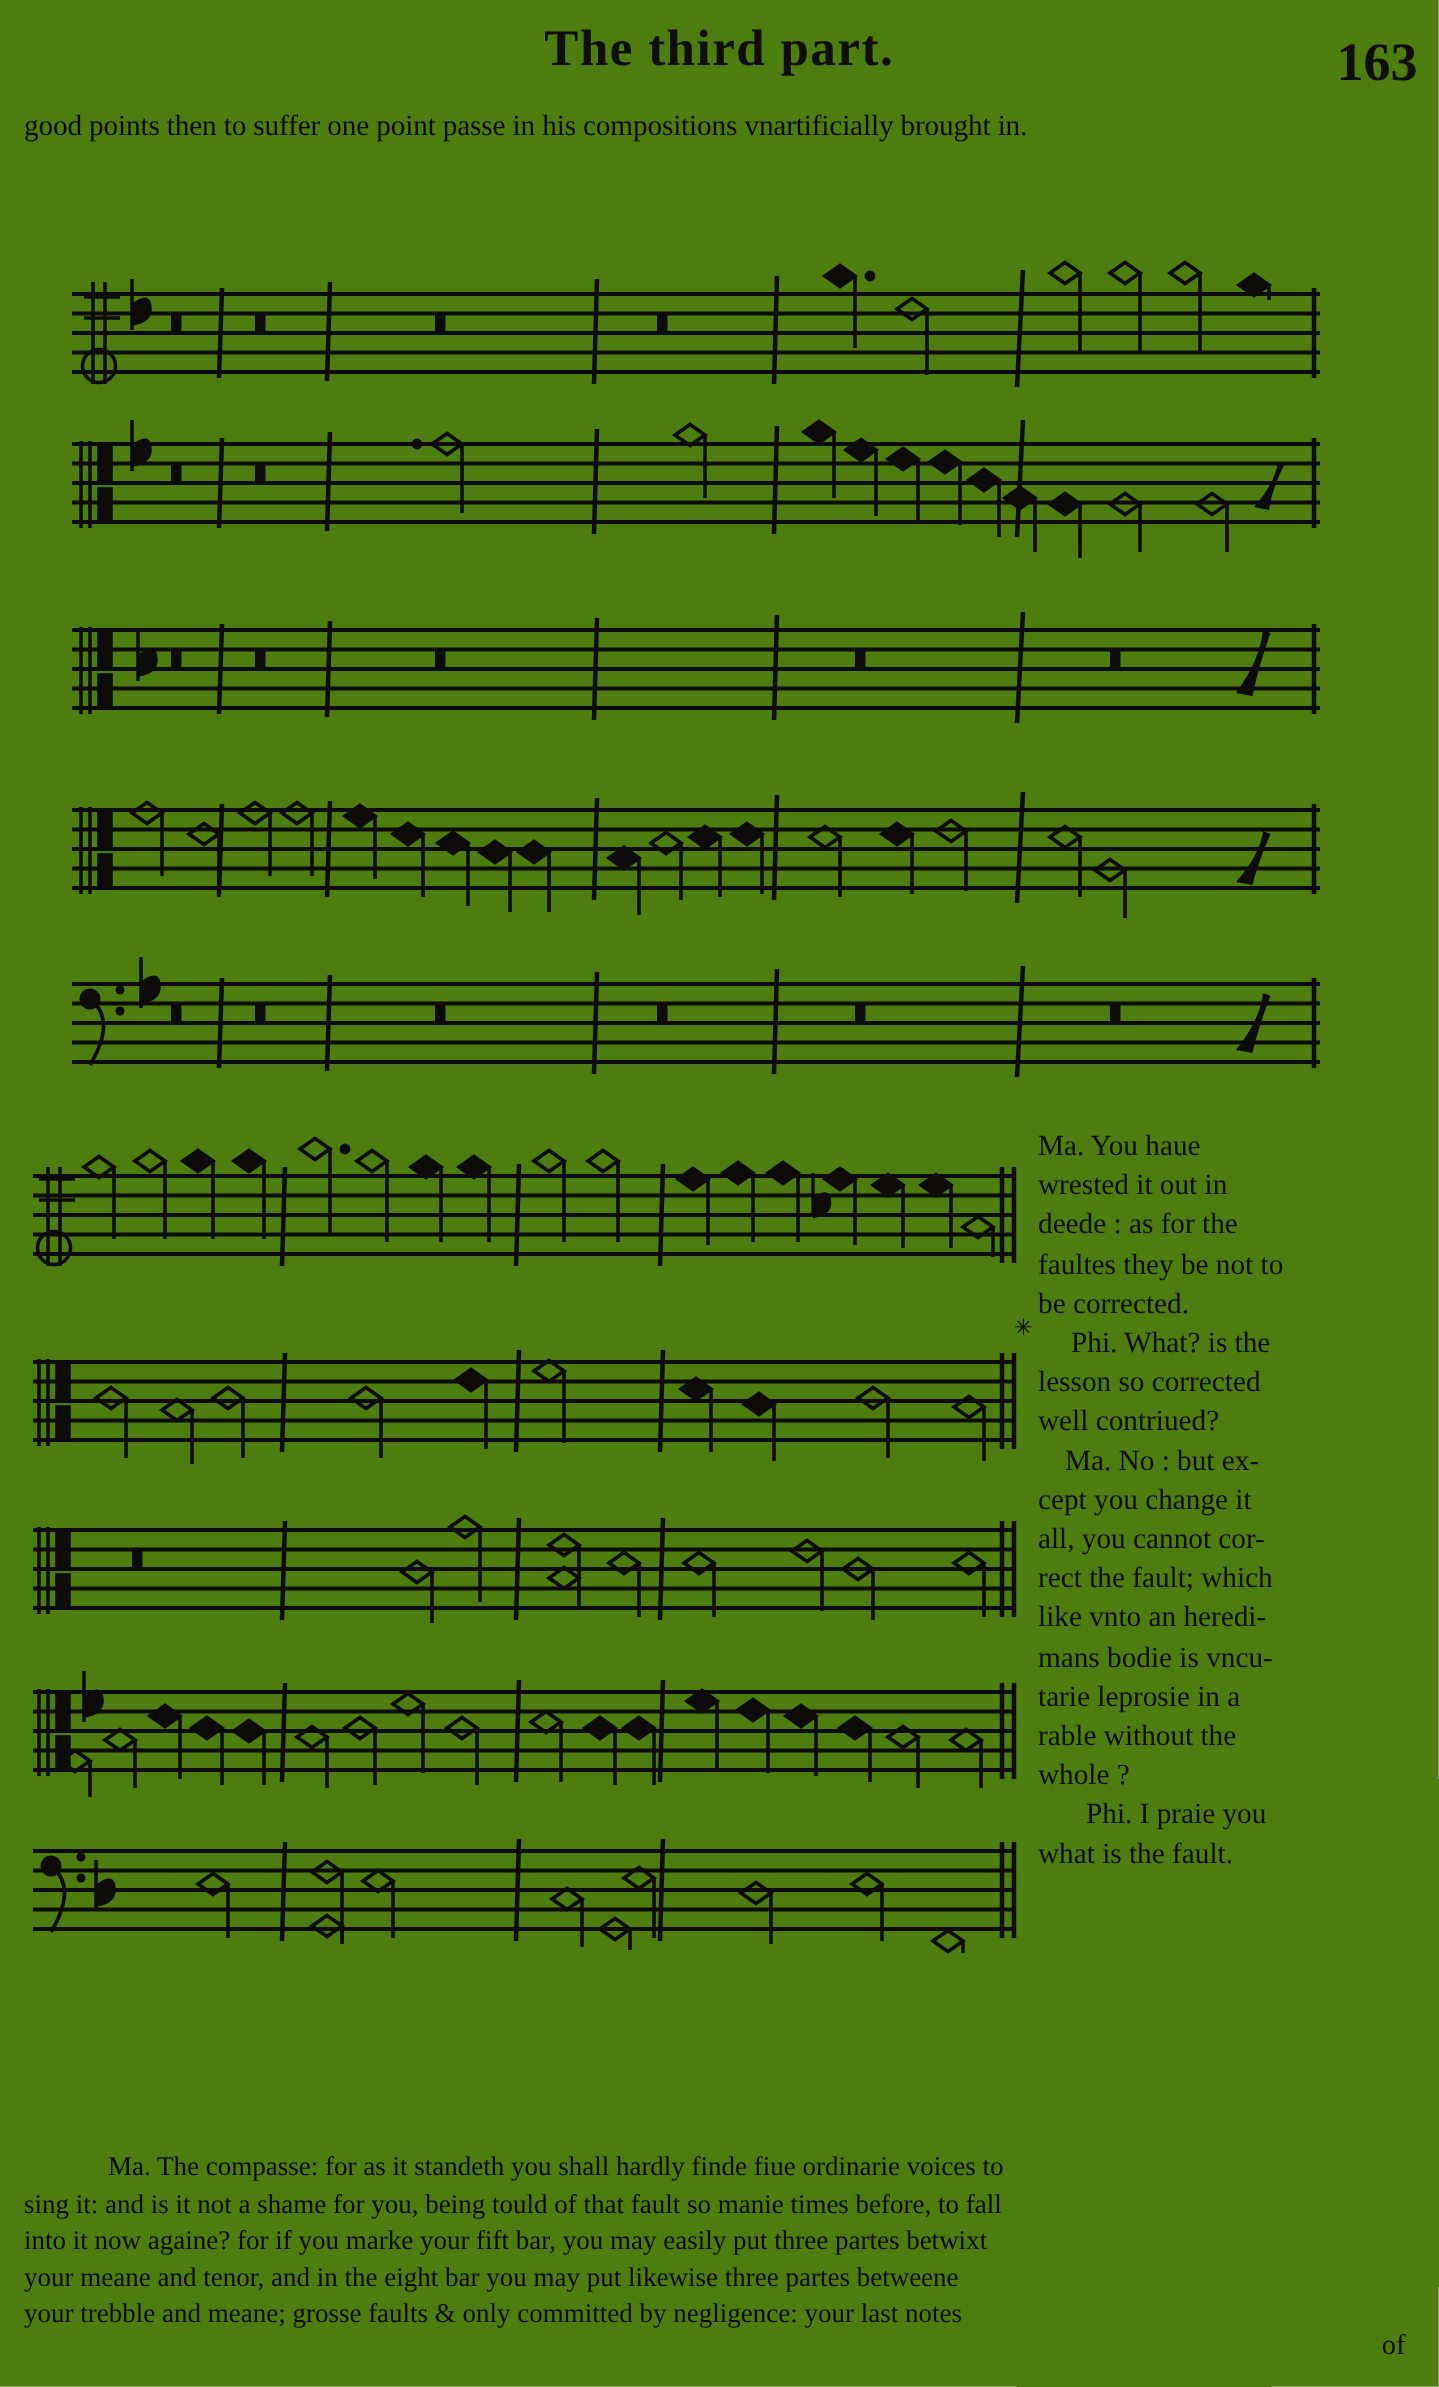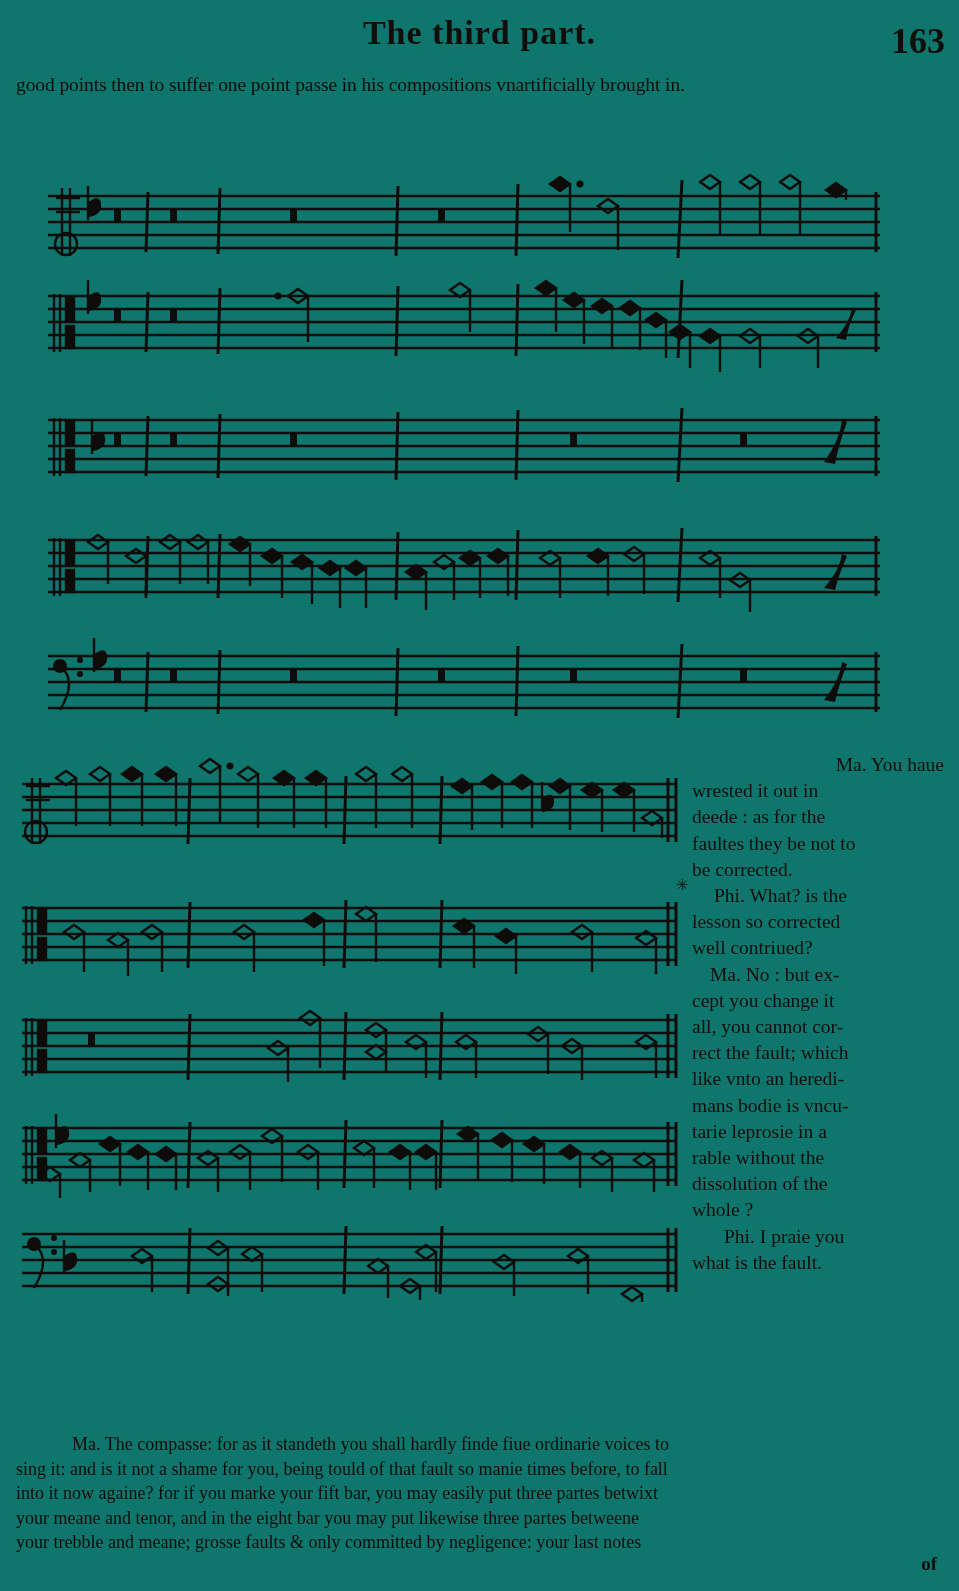--- a/index.html
+++ b/index.html
@@ -11,21 +11,21 @@
     width: 959px;
     height: 1591px;
     position: relative;
     font-family: "Liberation Serif", serif;
     color: #100d0a;
     overflow: hidden;
   }
   .page {
     position: absolute;
     inset: 0;
-    background: #0f766e;
+    background: #4d7c0f;
   }
   
   .header {
     position: absolute;
     top: 14px;
     left: 0;
     width: 959px;
     height: 54px;
   }
   .head-title {
@@ -71,35 +71,34 @@
     font-size: 18px;
     line-height: 24.5px;
   }
   #bottom-para .ln.indent { text-indent: 56px; }
   .catchword {
     position: absolute;
     right: 22px;
     top: 1553px;
     font-family: "Liberation Serif", serif;
     font-size: 19px;
-    font-weight: bold;
   }
   
   #side-col {
     position: absolute;
     left: 692px;
     top: 752px;
     width: 252px;
     font-family: "Liberation Serif", serif;
     font-size: 19.5px;
     line-height: 26.2px;
     text-align: justify;
   }
   #side-col .ln { display: block; white-space: nowrap; }
-  #side-col .ctr { text-align: right; }
+  #side-col .ctr { text-align: left; }
   .sideglyph {
     position: absolute;
     left: 676px;
     top: 876px;
     font-size: 15px;
   }
   
   .music {
     position: absolute;
   }
@@ -854,21 +853,20 @@
     <span class="ln">lesson  so  corrected</span>
     <span class="ln">well contriued?</span>
     <span class="ln" style="padding-left:18px">Ma.  No : but ex-</span>
     <span class="ln">cept  you  change  it</span>
     <span class="ln">all, you cannot cor-</span>
     <span class="ln">rect the fault; which</span>
     <span class="ln">like vnto an heredi-</span>
     <span class="ln">mans bodie is vncu-</span>
     <span class="ln">tarie   leprosie  in  a</span>
     <span class="ln">rable   without   the</span>
-    <span class="ln">dissolution   of   the</span>
     <span class="ln">whole ?</span>
     <span class="ln" style="padding-left:32px">Phi.  I praie you</span>
     <span class="ln">what is the fault.</span>
   </div>
 
   <div class="bodytext" id="bottom-para">
     <span class="ln indent">Ma.  The compasse: for as it standeth you shall hardly finde fiue ordinarie voices to</span>
     <span class="ln">sing it:  and is it not a shame for you, being tould of that fault so manie times before, to fall</span>
     <span class="ln">into it now againe? for if you marke your fift bar, you may easily put three partes betwixt</span>
     <span class="ln">your meane and tenor, and in the eight bar you may put likewise three partes betweene</span>

